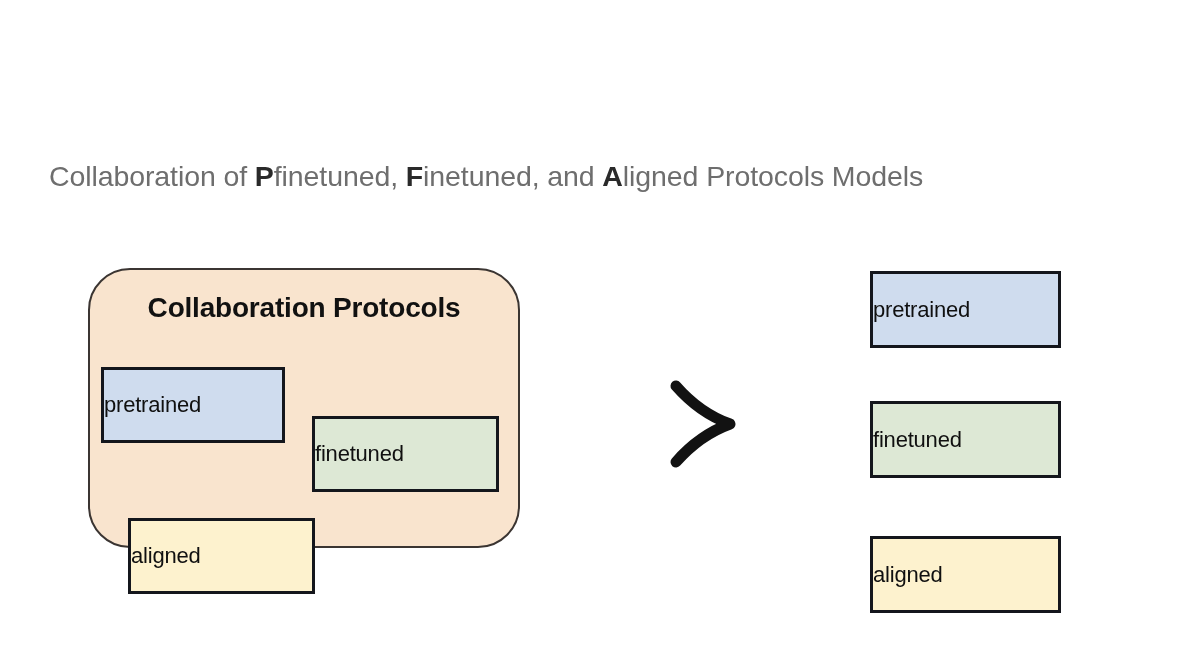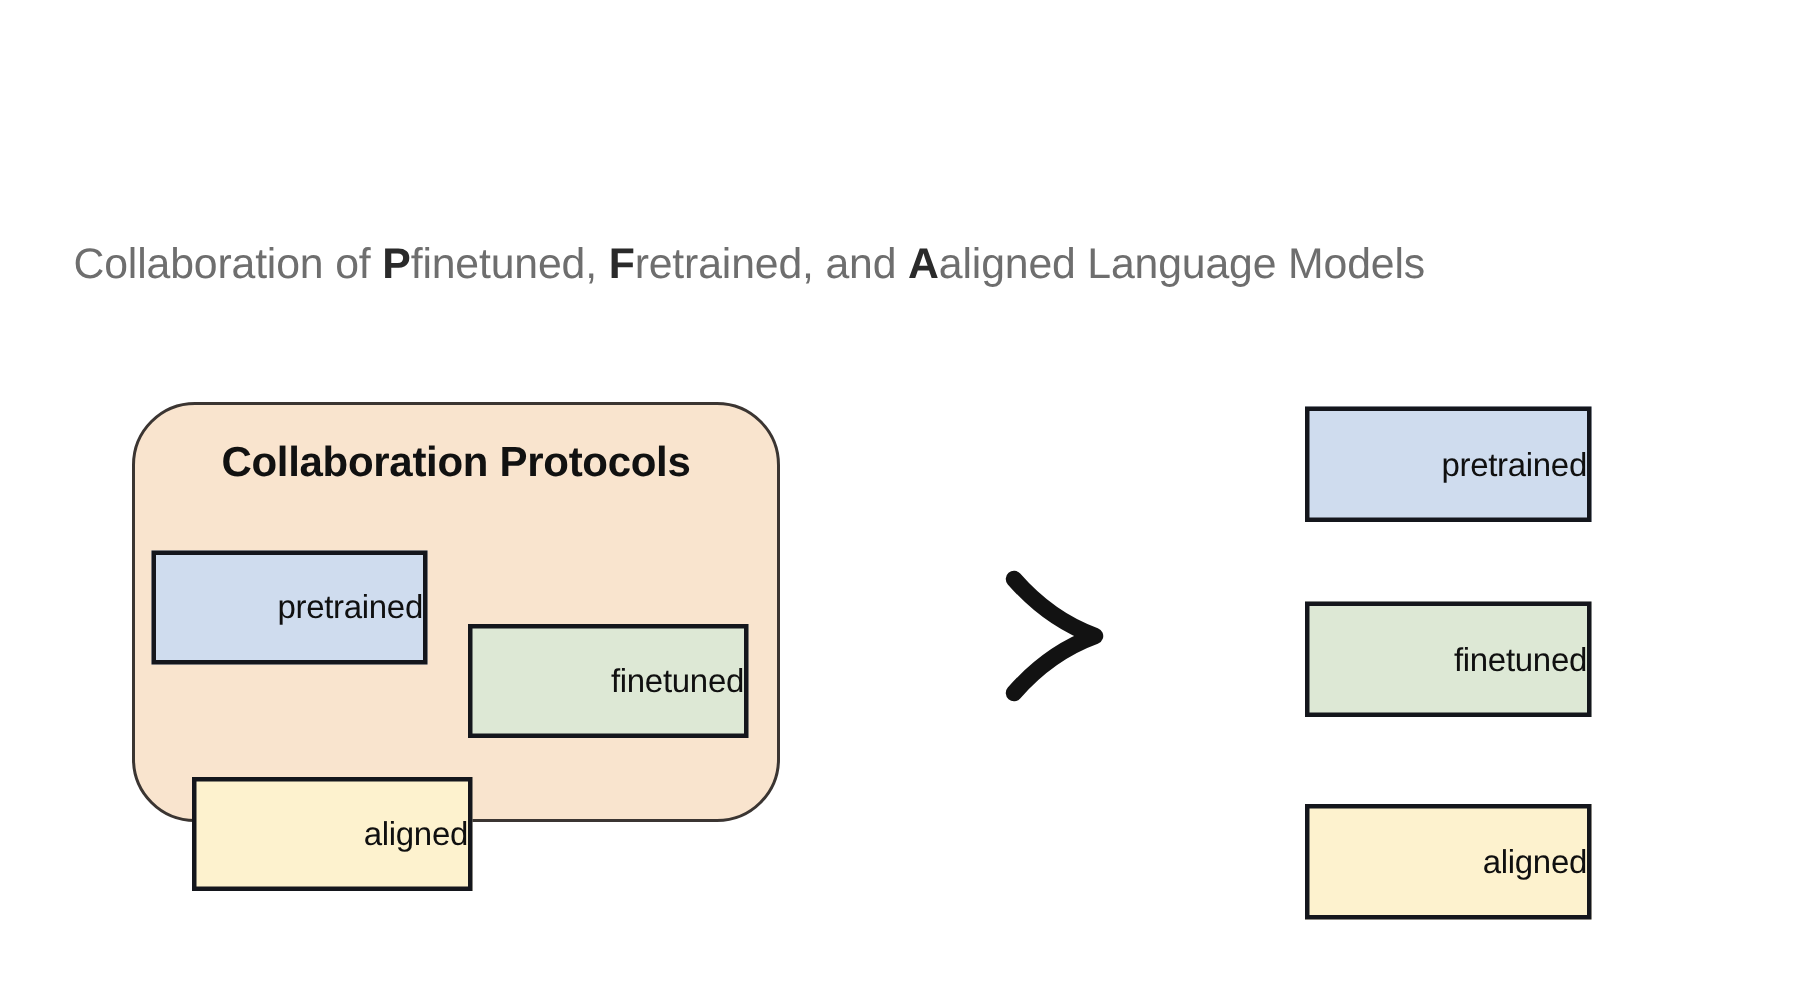--- a/index.html
+++ b/index.html
@@ -70,21 +70,21 @@
     letter-spacing: -0.2px;
   }
 
   
   .model-box {
     position: absolute;
     box-sizing: border-box;
     border: 3px solid #14161c;
     display: flex;
     align-items: center;
-    justify-content: flex-end;
+    justify-content: flex-start;
     font-size: 22px;
     color: #101010;
     letter-spacing: -0.2px;
   }
   .fill-pretrained { background: #cfdcee; }
   .fill-finetuned  { background: #dde8d5; }
   .fill-aligned    { background: #fdf2ce; }
 
   
   #left-pretrained { left: 11px;  top: 97px;  width: 184px; height: 76px; }
@@ -118,21 +118,21 @@
   #right-pretrained { top: 0px; }
   #right-finetuned  { top: 130px; }
   #right-aligned    { top: 265px; }
 </style>
 </head>
 <body>
 
 <div id="slide">
 
 
-  <div id="subtitle"><span>Collaboration of </span><span class="accent">P</span><span>finetuned, </span><span class="accent">F</span><span>retrained, and </span><span class="accent">A</span><span>aligned Language Models</span></div>
+  <div id="subtitle"><span>Collaboration of </span><span class="accent">P</span><span>finetuned, </span><span class="accent">F</span><span>inetuned, and </span><span class="accent">A</span><span>ligned Protocols Models</span></div>
 
   <div id="collab-container">
     <div id="collab-title">Collaboration Protocols</div>
 
     <div id="left-pretrained" class="model-box fill-pretrained">
       <span>pretrained</span>
     </div>
 
     <div id="left-finetuned" class="model-box fill-finetuned">
       <span>finetuned</span>

